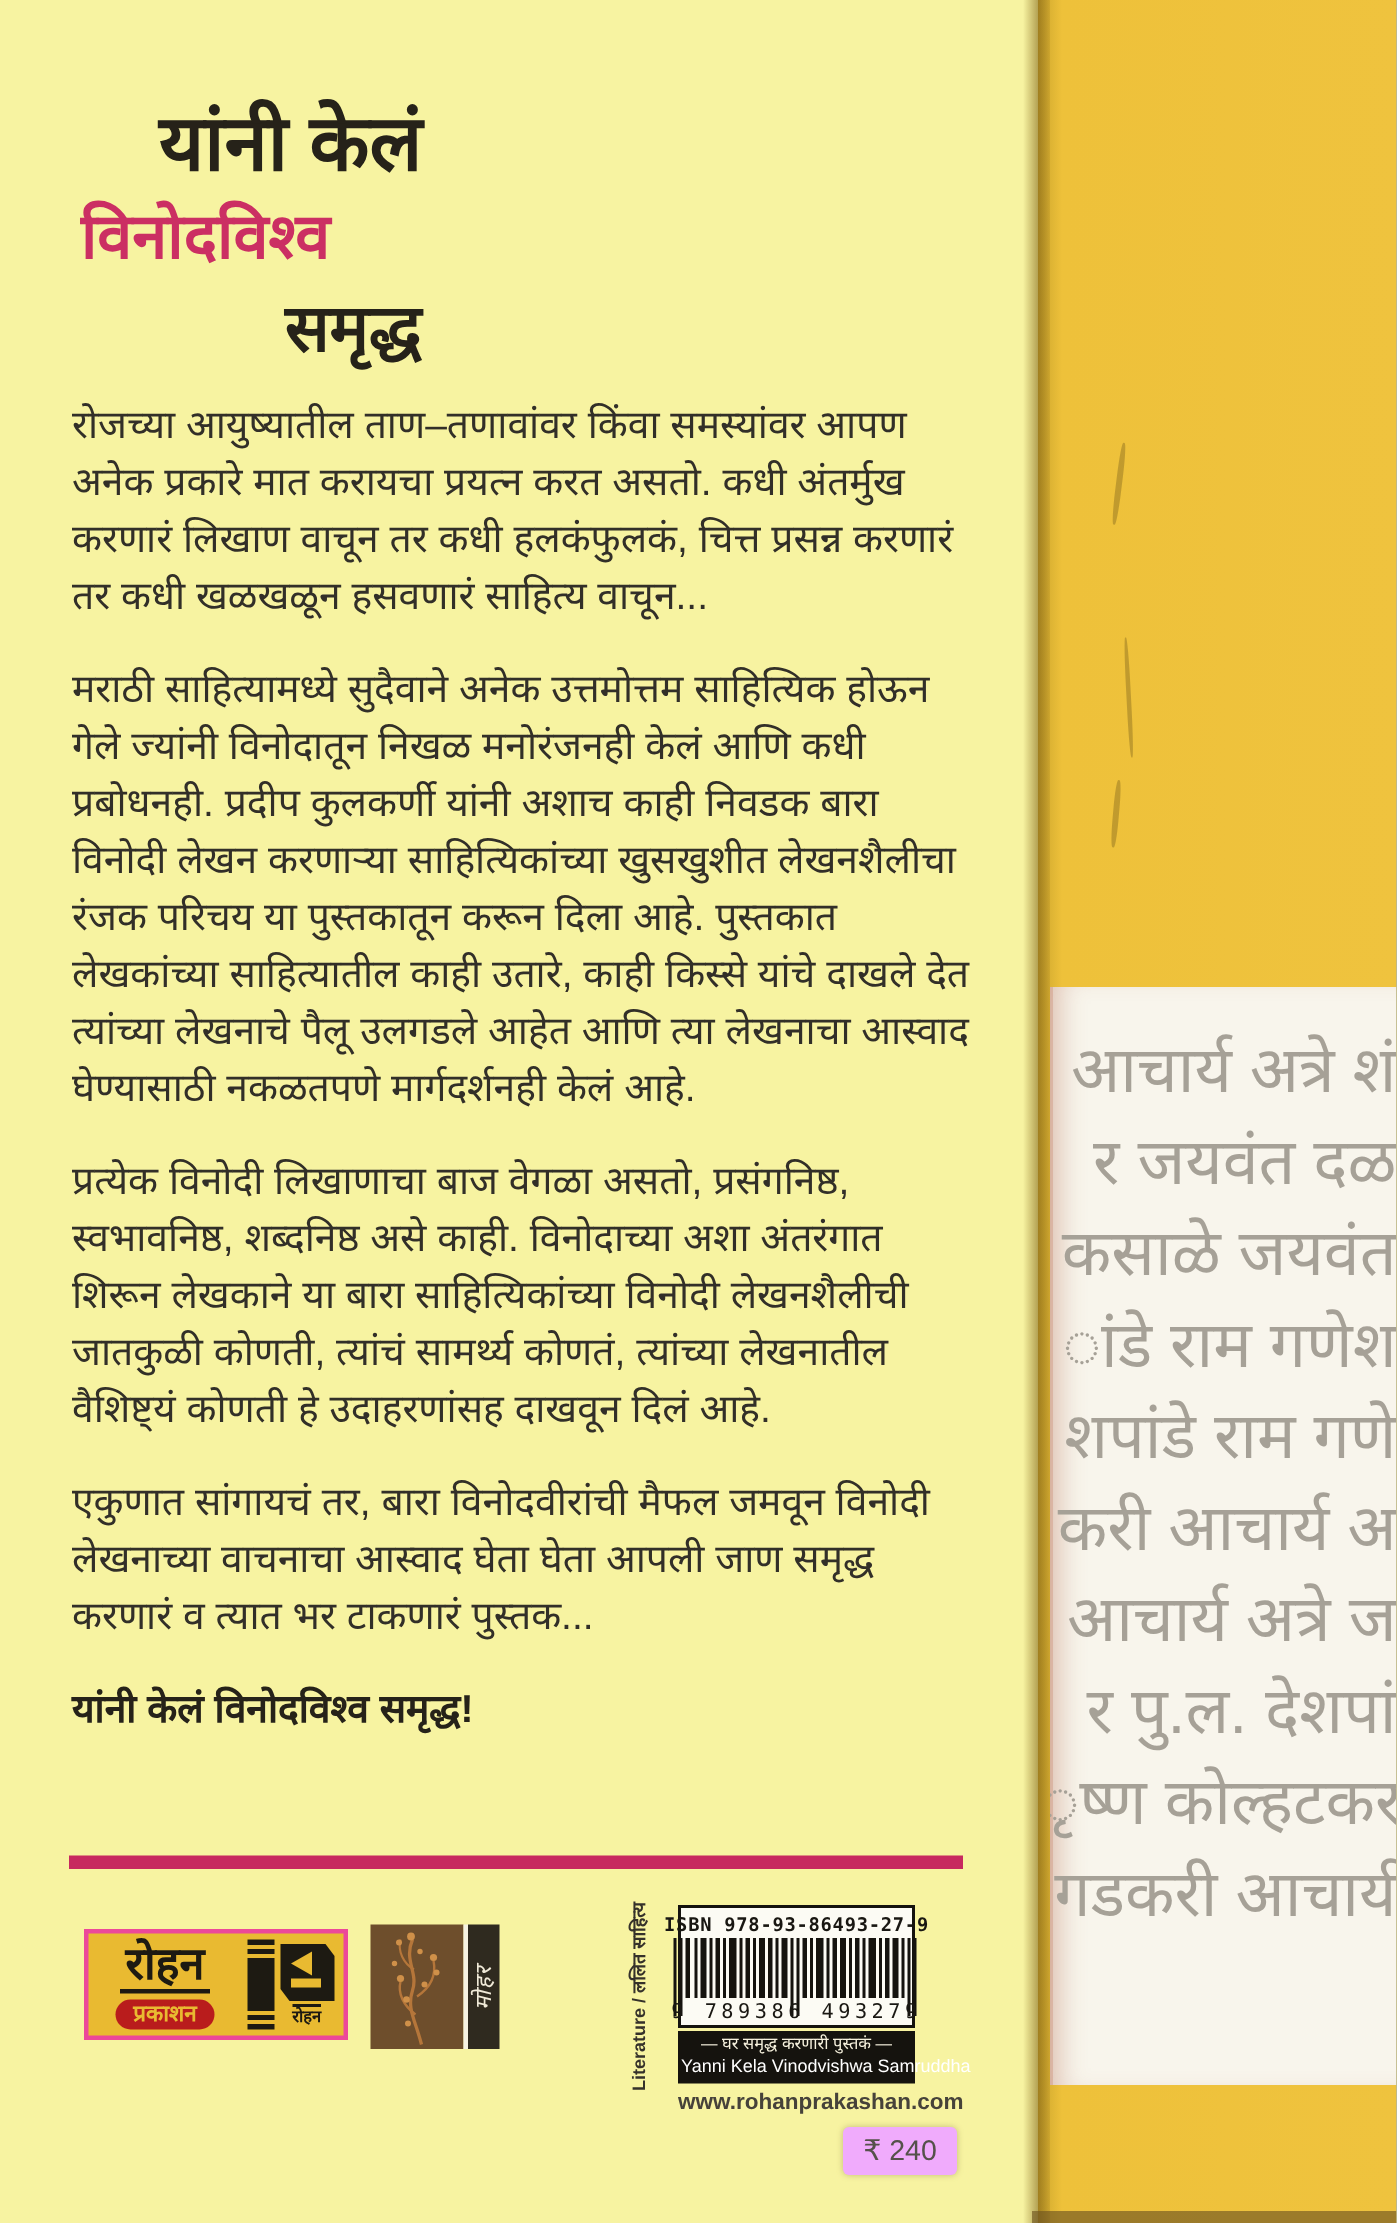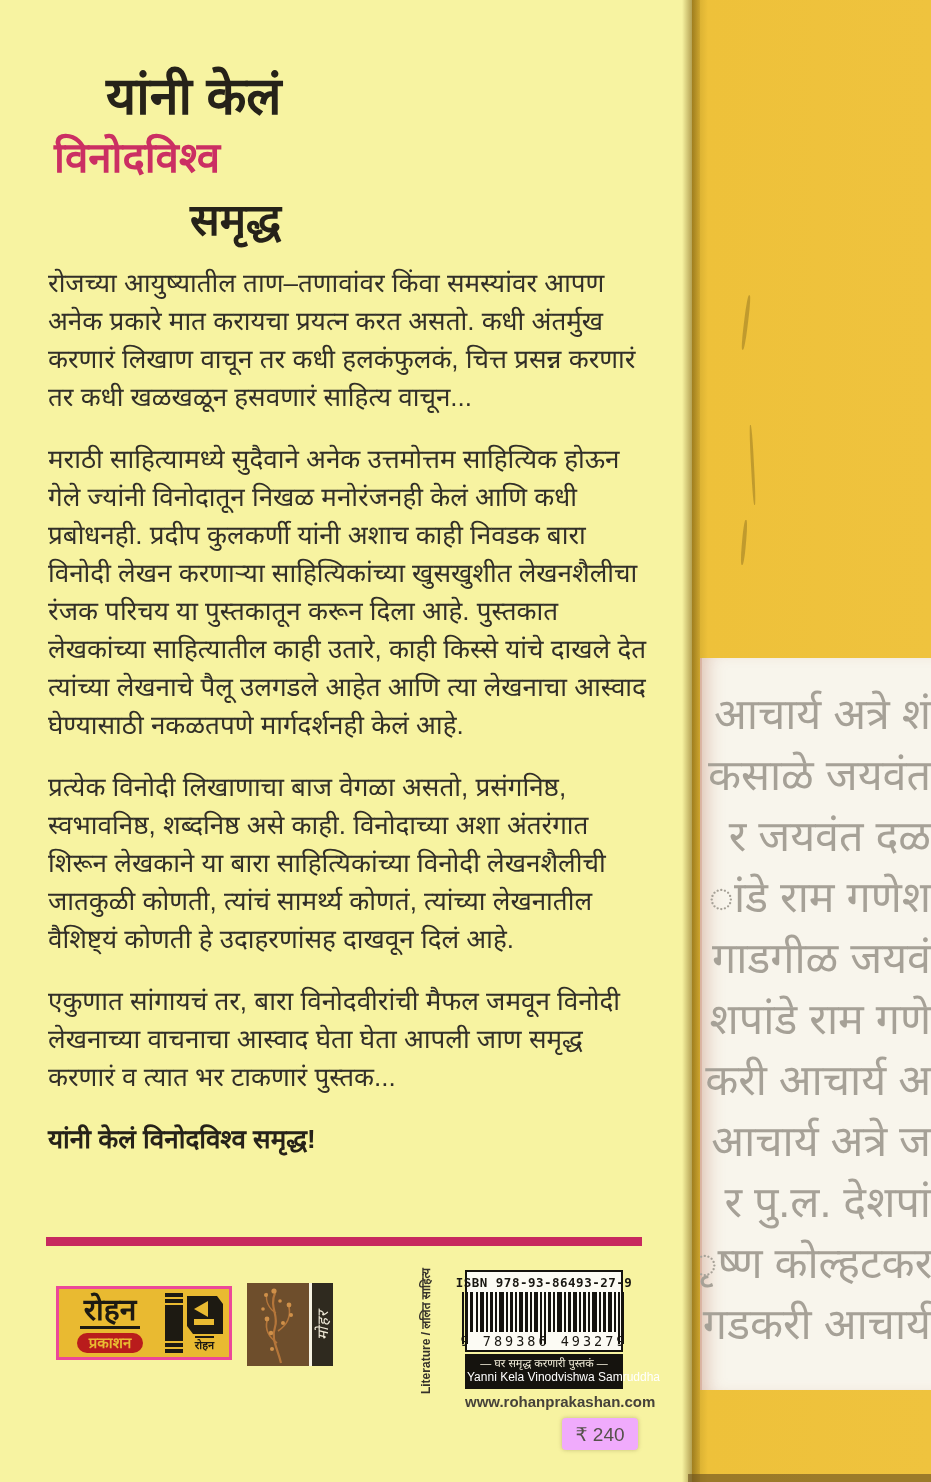--- a/index.html
+++ b/index.html
@@ -67,21 +67,21 @@
   .mohor-square{width:62px;height:83px;background:#6e4e2c;}
   .mohor-divider{width:3px;height:83px;background:#f6f2e2;}
   .mohor-strip{width:21px;height:83px;background:#2f2a1f;display:flex;align-items:center;justify-content:center;}
   .mohor-label{writing-mode:vertical-rl;transform:rotate(180deg);color:#f0ead8;
     font-size:15px;font-style:italic;letter-spacing:1px;}
   
   .category-label{position:absolute;left:414px;top:1272px;height:118px;width:22px;
     display:flex;align-items:center;justify-content:center;}
   .category-label span{writing-mode:vertical-rl;transform:rotate(180deg);
     font-size:12px;font-weight:bold;color:#35312a;white-space:nowrap;}
-  .barcode-block{position:absolute;left:452px;top:1270px;width:158px;margin-left:13px;}
+  .barcode-block{position:absolute;left:452px;top:1270px;width:158px;}
   .bc-box{background:#fcfbf4;border:2px solid #15130e;box-sizing:border-box;
     padding:3px 4px 2px 4px;display:flex;flex-direction:column;align-items:center;}
   .bc-isbn{font-family:"DejaVu Sans Mono","Liberation Mono",monospace;
     font-size:12.5px;font-weight:bold;color:#191712;letter-spacing:.5px;white-space:nowrap;}
   .bc-bars-wrap{position:relative;width:176px;height:56px;margin-top:2px;}
   .bc-digits{position:absolute;left:0;bottom:-1px;width:100%;text-align:center;
     font-family:"DejaVu Sans Mono","Liberation Mono",monospace;font-size:13.5px;
     color:#191712;letter-spacing:3px;}
   .bc-strip{margin-top:2px;background:#15130e;color:#f6f1dd;text-align:center;
     padding:3px 2px 4px 2px;}
@@ -98,24 +98,23 @@
 <div class="cover">
 
   <div class="gold-band"></div>
   <div class="spine-fold"></div>
   <div class="scan-smudge smudge-1"></div>
   <div class="scan-smudge smudge-2"></div>
   <div class="scan-smudge smudge-3"></div>
 
   <div class="page-edge">
     <div class="edge-line">आचार्य अत्रे शं</div>
+    <div class="edge-line">र जयवंत दळ</div>
     <div class="edge-line">कसाळे जयवंत</div>
-    <div class="edge-line">र जयवंत दळ</div>
     <div class="edge-line">ांडे राम गणेश</div>
-    <div class="edge-line">गाडगीळ जयवं</div>
     <div class="edge-line">शपांडे राम गणे</div>
     <div class="edge-line">करी आचार्य अ</div>
     <div class="edge-line">आचार्य अत्रे ज</div>
     <div class="edge-line">र पु.ल. देशपां</div>
     <div class="edge-line">ृष्ण कोल्हटकर</div>
     <div class="edge-line">गडकरी आचार्य</div>
   </div>
   <div class="bottom-scan-edge"></div>
 
   <div class="title-block">

